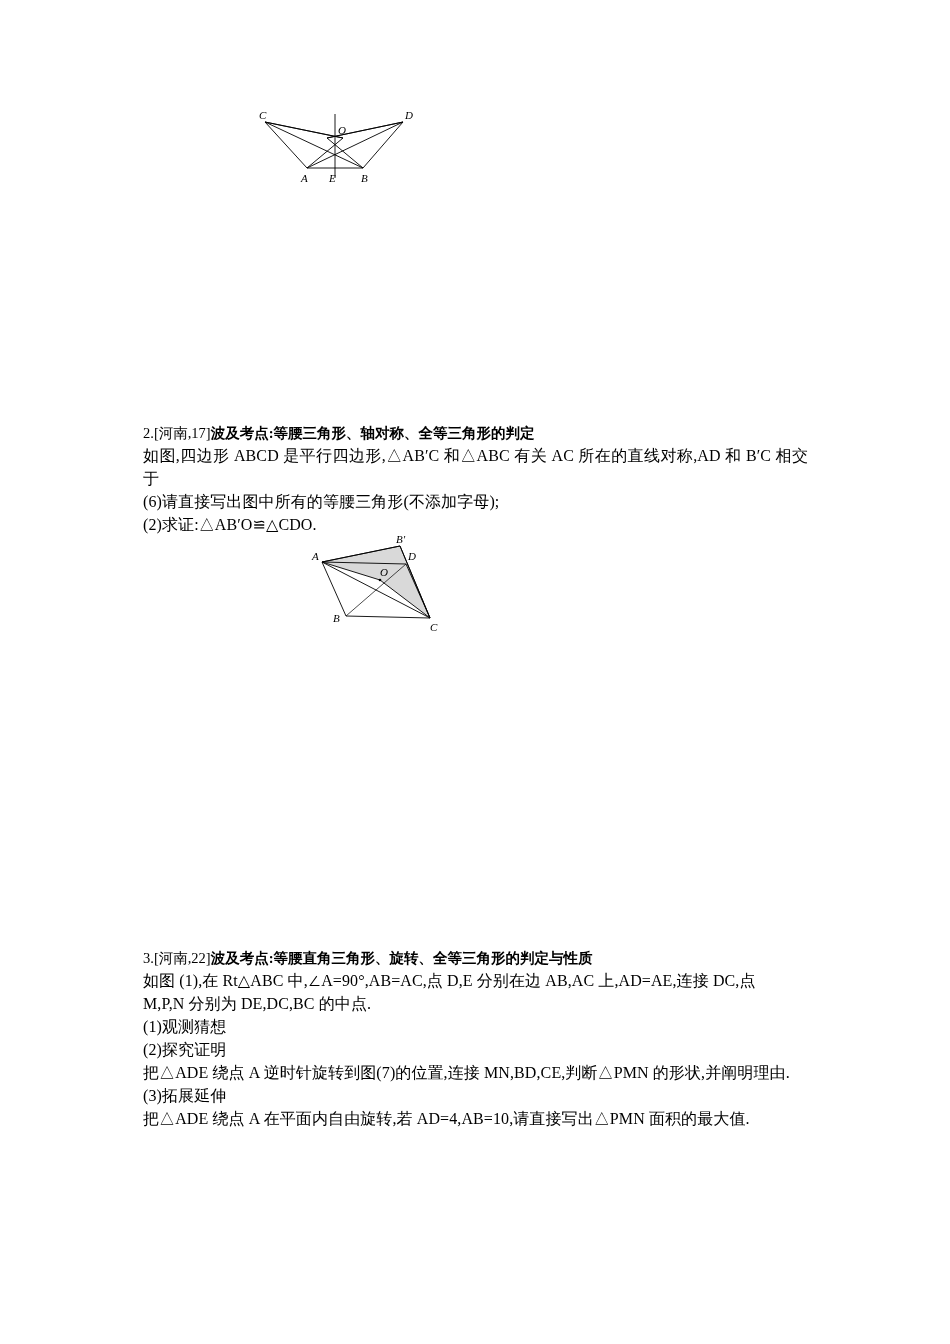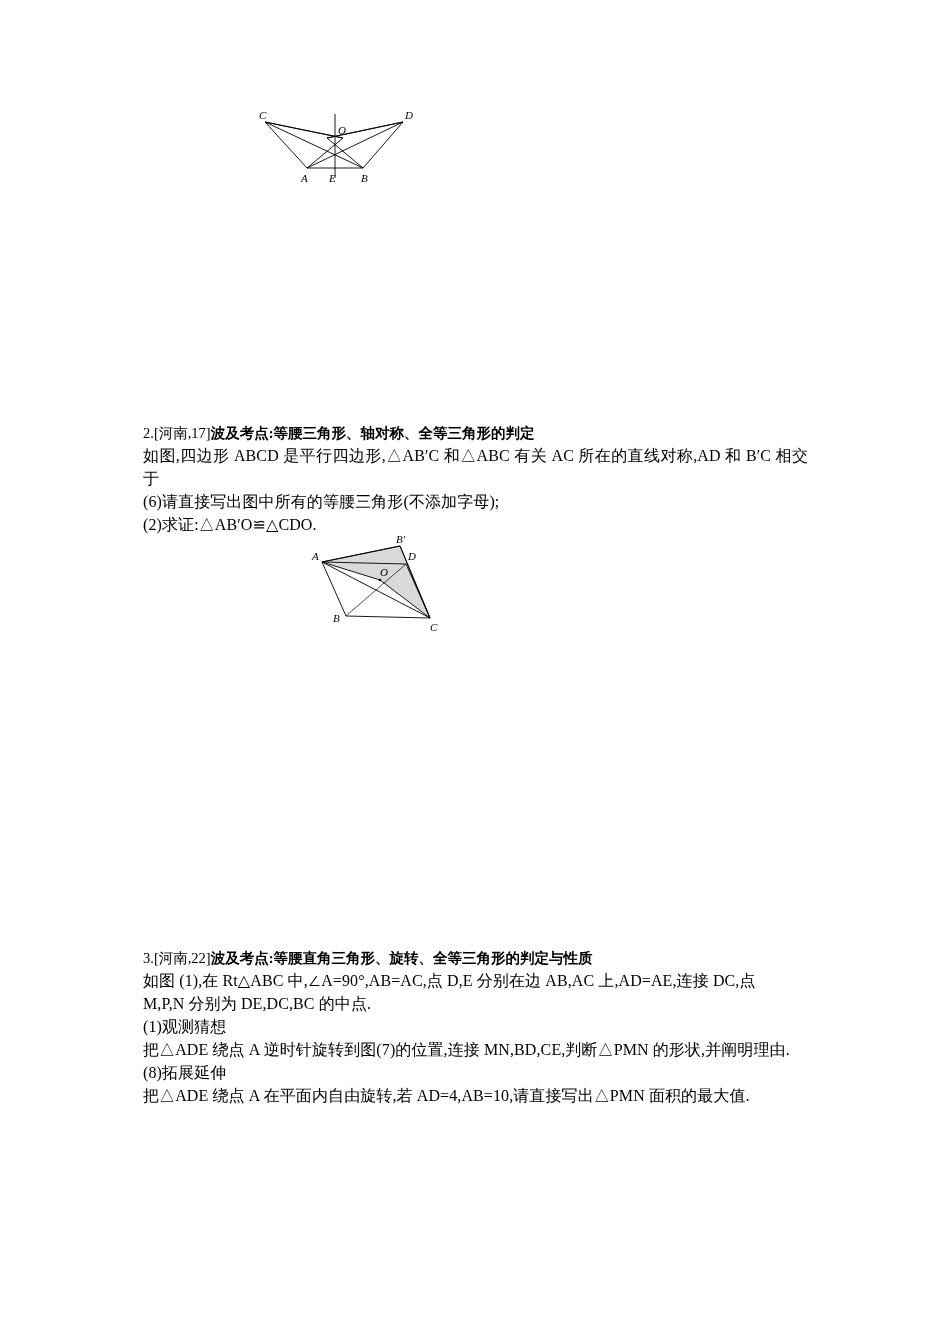--- a/index.html
+++ b/index.html
@@ -155,18 +155,19 @@
     </div>
   </div>
 
   <div class="block" style="left:143px; top:948px;">
     <div class="q-head">
       <span class="num">3.</span><span class="src">[河南,22]</span><span>波及考点:</span><span>等腰直角三角形、旋转、全等三角形的判定与性质</span>
     </div>
     <div class="q-line">如图 (1),在 Rt△ABC 中,∠A=90°,AB=AC,点 D,E 分别在边 AB,AC 上,AD=AE,连接 DC,点</div>
     <div class="q-line">M,P,N 分别为 DE,DC,BC 的中点.</div>
     <div class="q-line">(1)观测猜想</div>
+    <div class="q-line">(2)探究证明</div>
     <div class="q-line">把△ADE 绕点 A 逆时针旋转到图(7)的位置,连接 MN,BD,CE,判断△PMN 的形状,并阐明理由.</div>
-    <div class="q-line">(8)拓展延伸</div>
+    <div class="q-line">(3)拓展延伸</div>
     <div class="q-line">把△ADE 绕点 A 在平面内自由旋转,若 AD=4,AB=10,请直接写出△PMN 面积的最大值.</div>
   </div>
 
 </div>
 
 </body></html>

